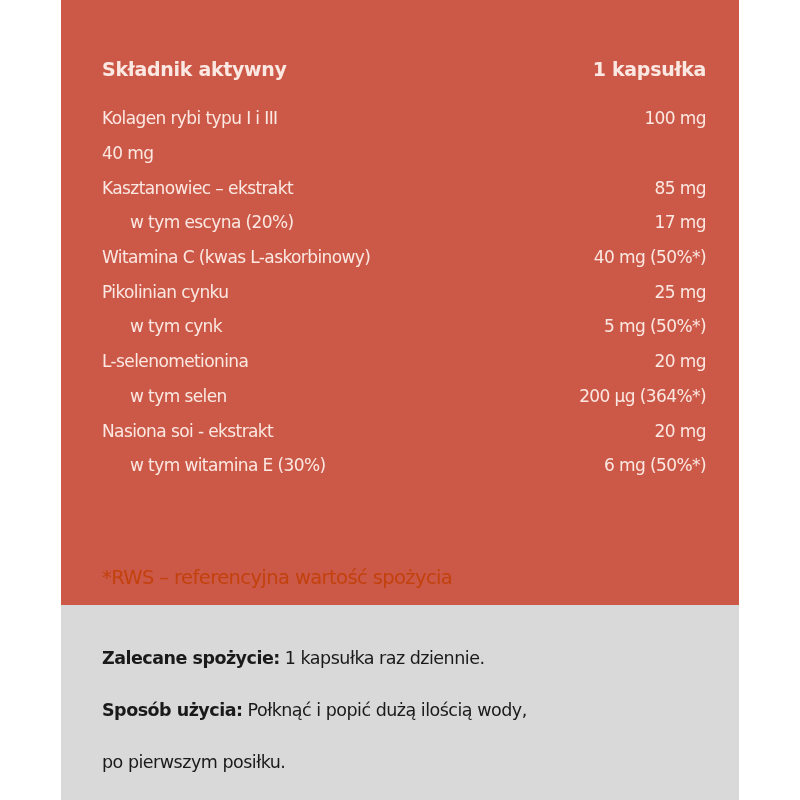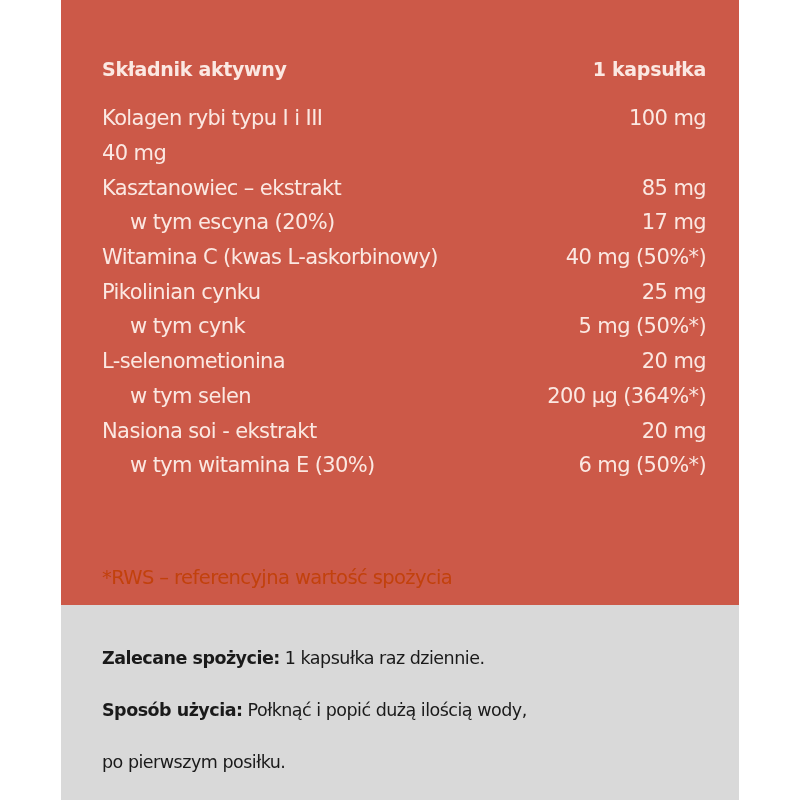--- a/index.html
+++ b/index.html
@@ -50,21 +50,21 @@
     position: absolute;
     top: 101px;
     left: 0;
     right: 0;
   }
   .row {
     height: 34.7px;
     display: flex;
     justify-content: space-between;
     align-items: center;
-    font-size: 21px;
+    font-size: 17px;
     letter-spacing: -0.6px;
     font-weight: normal;
   }
   .row .name.indent { padding-left: 28px; }
   .footnote {
     position: absolute;
     top: 566px;
     left: 102px;
     color: #c2410c;
     font-family: "DejaVu Sans", sans-serif;

